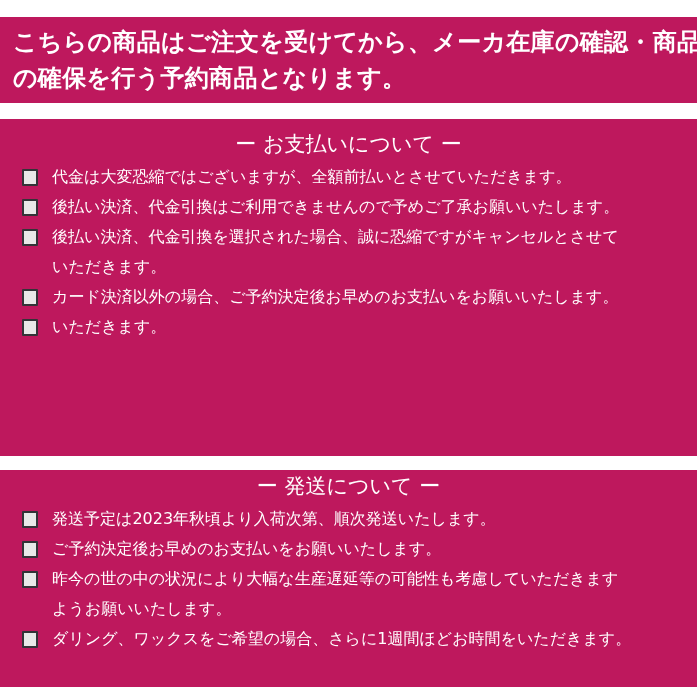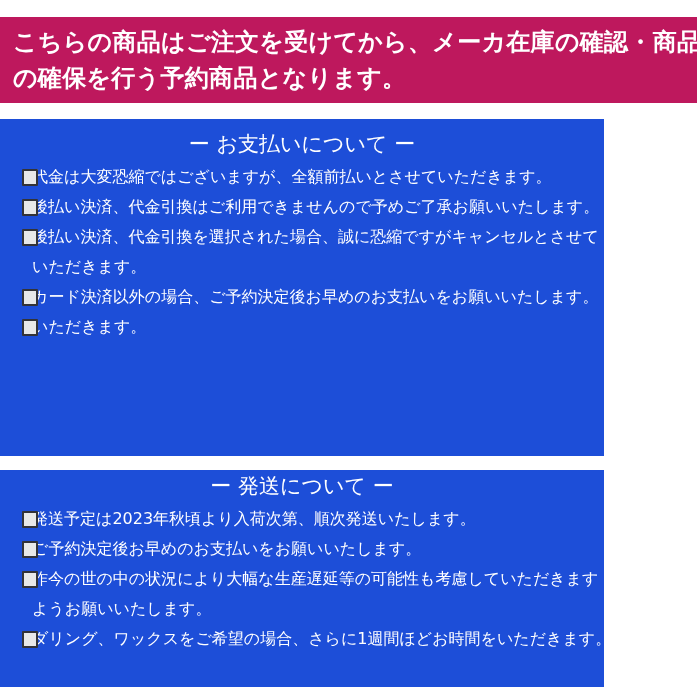--- a/index.html
+++ b/index.html
@@ -28,22 +28,22 @@
     .notice-line {
       font-size: 24px;
       font-weight: bold;
       line-height: 36px;
       letter-spacing: 0.3px;
       white-space: nowrap;
     }
     .info-section {
       position: absolute;
       left: 0;
-      width: 604px;
-      background: #1d4ed8;
+      width: 697px;
+      background: #be185d;
       color: #ffffff;
       box-sizing: border-box;
     }
     .section-payment {
       top: 119px;
       height: 337px;
     }
     .section-shipping {
       top: 470px;
       height: 217px;
@@ -54,21 +54,21 @@
       line-height: 26px;
       margin-top: 12px;
       margin-bottom: 5px;
       white-space: nowrap;
     }
     .section-shipping .section-title {
       margin-top: 3px;
     }
     .item {
       position: relative;
-      padding-left: 32px;
+      padding-left: 52px;
       padding-right: 10px;
       font-size: 16px;
       line-height: 30px;
     }
     .item-line {
       white-space: nowrap;
       display: block;
     }
     .box-icon {
       position: absolute;

